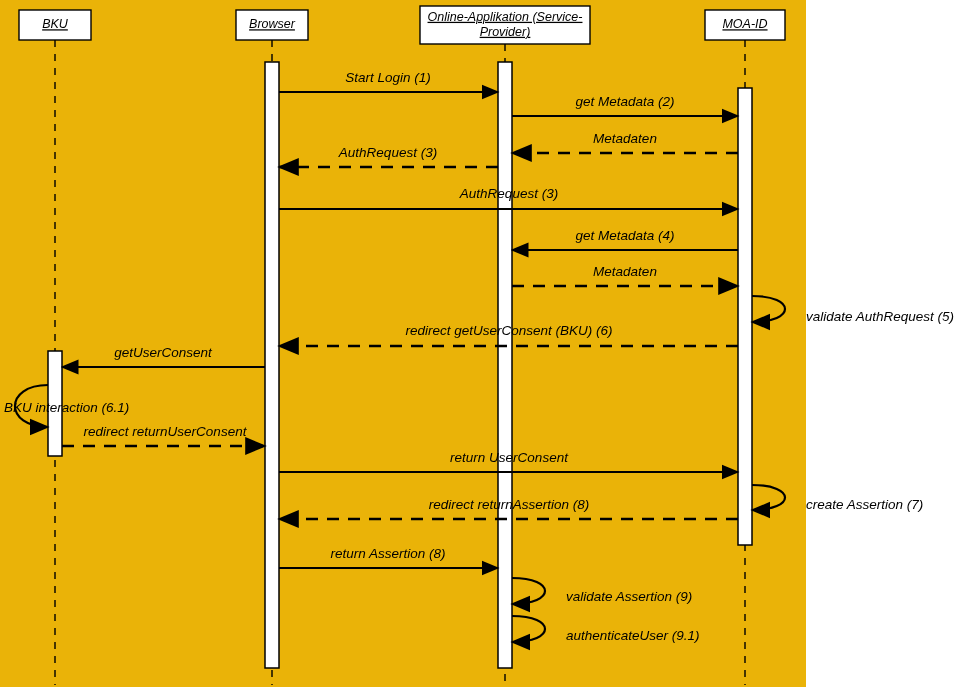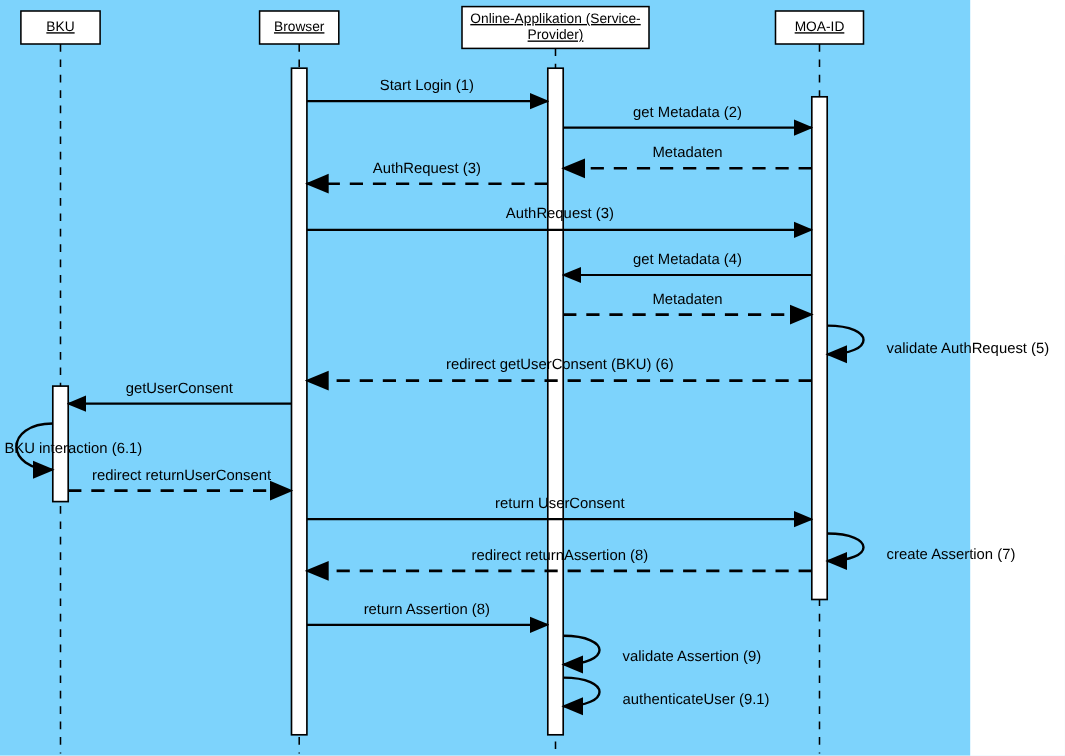--- a/index.html
+++ b/index.html
@@ -8,23 +8,24 @@
     background: #ffffff;
   }
   body {
     width: 968px;
     height: 687px;
     overflow: hidden;
     font-family: "Liberation Sans", sans-serif;
   }
   #diagram-root {
     position: relative;
-    width: 882px;
+    width: 806px;
     height: 687px;
-    background: #7dd3fc;
+    background: #eab308;
+    font-style: italic;
   }
   svg#seq {
     display: block;
     width: 968px;
     height: 687px;
   }
   .lifeline-box {
     fill: #ffffff;
     stroke: #000000;
     stroke-width: 1.4;

